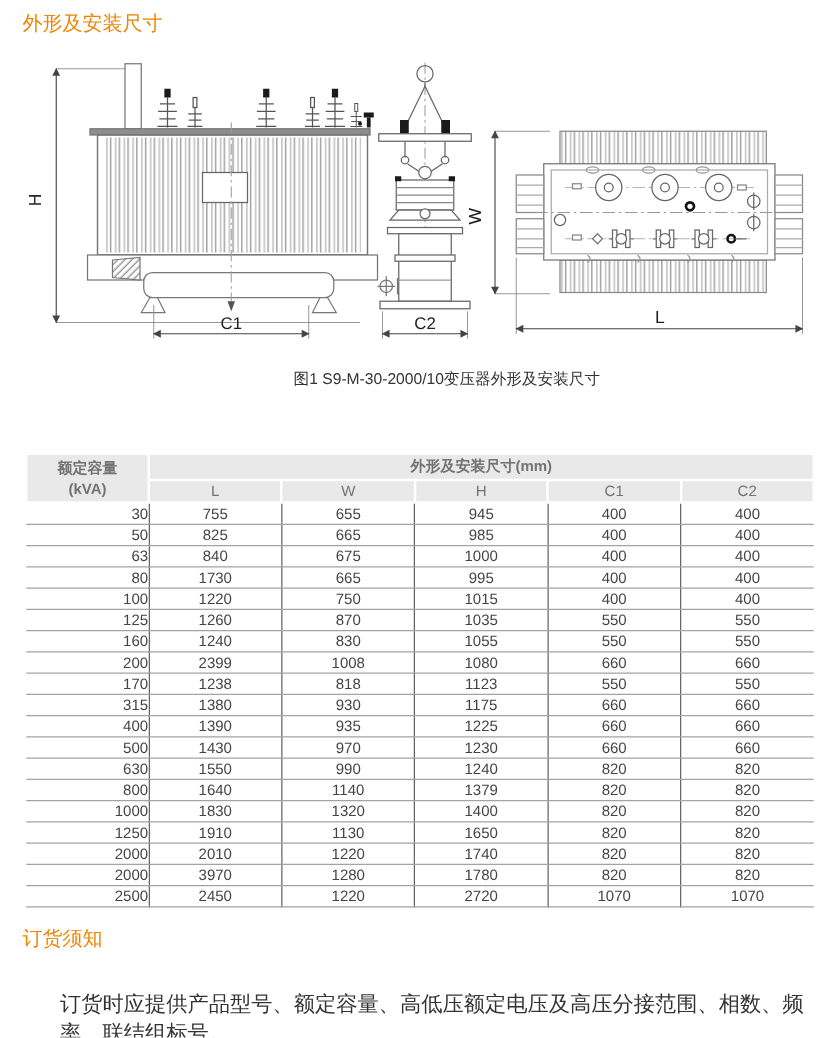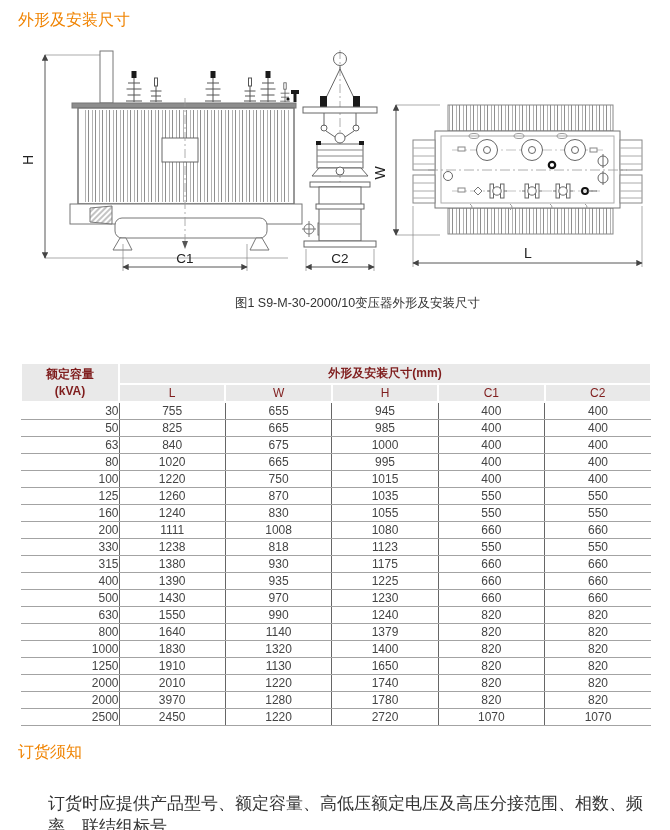--- a/index.html
+++ b/index.html
@@ -22,21 +22,21 @@
   .figure-caption{
     margin-top:4px;padding-left:45px;text-align:center;
     font-size:12.5px;color:#333;
   }
   table.dim-table{
     width:630px;margin:50px 0 0 20px;border-collapse:collapse;table-layout:fixed;
     font-size:12px;color:#444;text-align:center;border-top:1px solid #cccccc;
   }
   table.dim-table thead th{
     background:var(--th-bg);border:2px solid #ffffff;
-    font-size:12px;color:#7f1d1d;font-weight:bold;height:16px;padding:1px 0;
+    font-size:12px;color:#737373;font-weight:bold;height:16px;padding:1px 0;
   }
   table.dim-table thead tr.subhead th{font-weight:normal;}
   table.dim-table thead th.capacity{line-height:1.35;}
   table.dim-table tbody td{
     background:#ffffff;height:17px;padding:0;
     border-top:1px solid #a3a3a3;border-bottom:1px solid #a3a3a3;
     border-left:1px solid #666666;border-right:1px solid #666666;
   }
   table.dim-table tbody td:first-child{border-left:none;text-align:right;}
   table.dim-table tbody td:last-child{border-right:none;}
@@ -301,21 +301,21 @@
         <tr>
           <td>63</td>
           <td>840</td>
           <td>675</td>
           <td>1000</td>
           <td>400</td>
           <td>400</td>
         </tr>
         <tr>
           <td>80</td>
-          <td>1020</td>
+          <td>1730</td>
           <td>665</td>
           <td>995</td>
           <td>400</td>
           <td>400</td>
         </tr>
         <tr>
           <td>100</td>
           <td>1220</td>
           <td>750</td>
           <td>1015</td>
@@ -333,28 +333,28 @@
         <tr>
           <td>160</td>
           <td>1240</td>
           <td>830</td>
           <td>1055</td>
           <td>550</td>
           <td>550</td>
         </tr>
         <tr>
           <td>200</td>
-          <td>1111</td>
+          <td>2399</td>
           <td>1008</td>
           <td>1080</td>
           <td>660</td>
           <td>660</td>
         </tr>
         <tr>
-          <td>330</td>
+          <td>170</td>
           <td>1238</td>
           <td>818</td>
           <td>1123</td>
           <td>550</td>
           <td>550</td>
         </tr>
         <tr>
           <td>315</td>
           <td>1380</td>
           <td>930</td>

